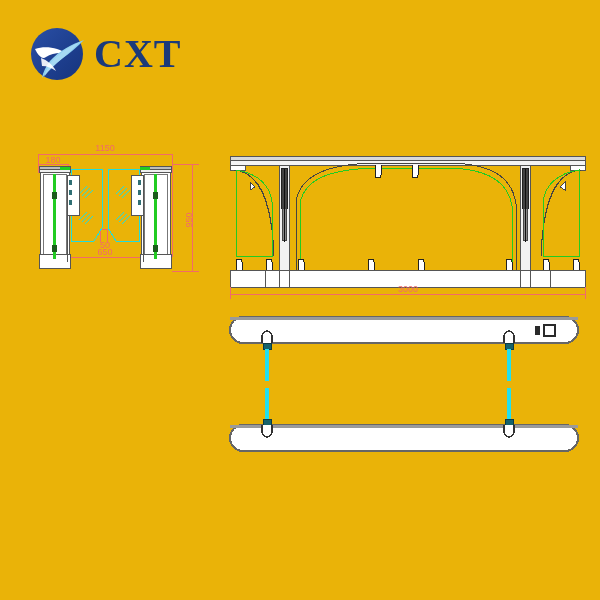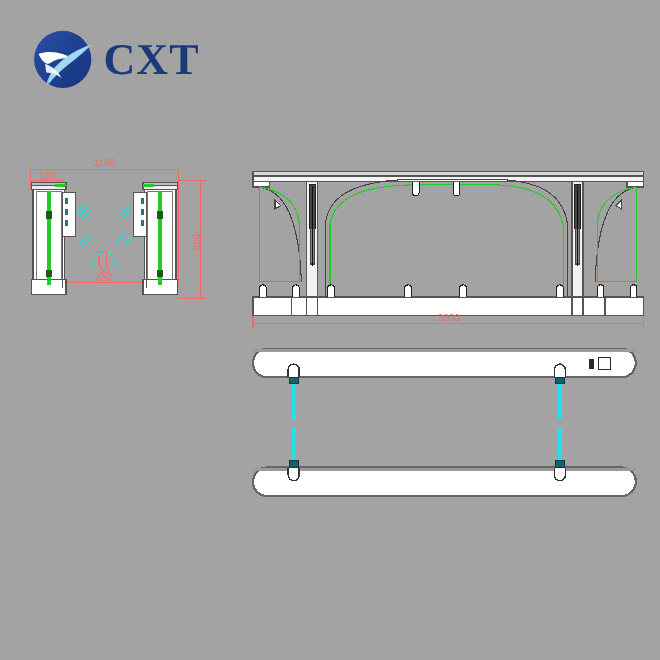--- a/index.html
+++ b/index.html
@@ -12,21 +12,21 @@
     height: 600px;
     position: relative;
     overflow: hidden;
     font-family: "Liberation Sans", sans-serif;
   }
   #page {
     position: absolute;
     left: 0; top: 0;
     width: 600px;
     height: 600px;
-    background: #a3a3a3;
+    background: #eab308;
   }
   .brand {
     position: absolute;
     left: 28px;
     top: 22px;
     width: 180px;
     height: 64px;
     display: flex;
     align-items: center;
     gap: 6px;
@@ -41,21 +41,21 @@
     font-weight: bold;
     font-size: 40px;
     letter-spacing: 1px;
     color: #1b3a7a;
     line-height: 1;
     user-select: none;
   }
   .dwg {
     position: absolute;
   }
-  #dwg-front  { left: 10px;  top: 128px; width: 200px; height: 175px; text-align: center; }
+  #dwg-front  { left: 20px;  top: 128px; width: 200px; height: 175px; text-align: center; }
   #dwg-side   { left: 220px; top: 142px; width: 378px; height: 158px; }
   #dwg-plan   { left: 222px; top: 302px; width: 368px; height: 165px; }
   svg { display: block; overflow: visible; }
   text {
     font-family: "Liberation Sans", sans-serif;
     fill: #f26a6a;
   }
 </style>
 </head>
 <body>

